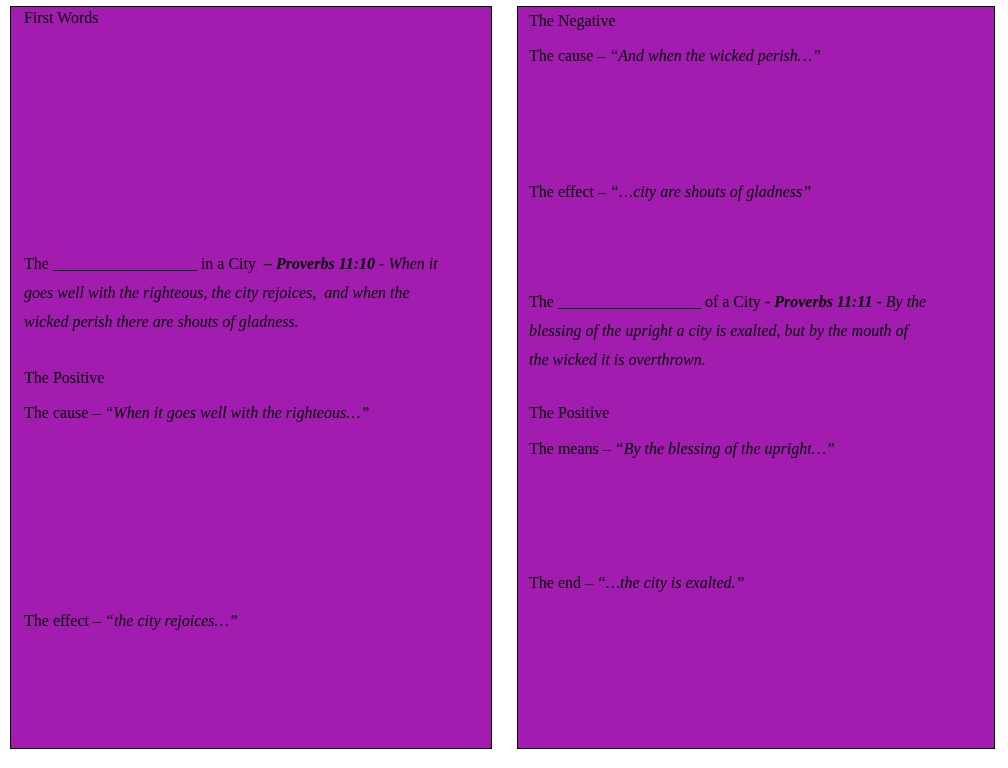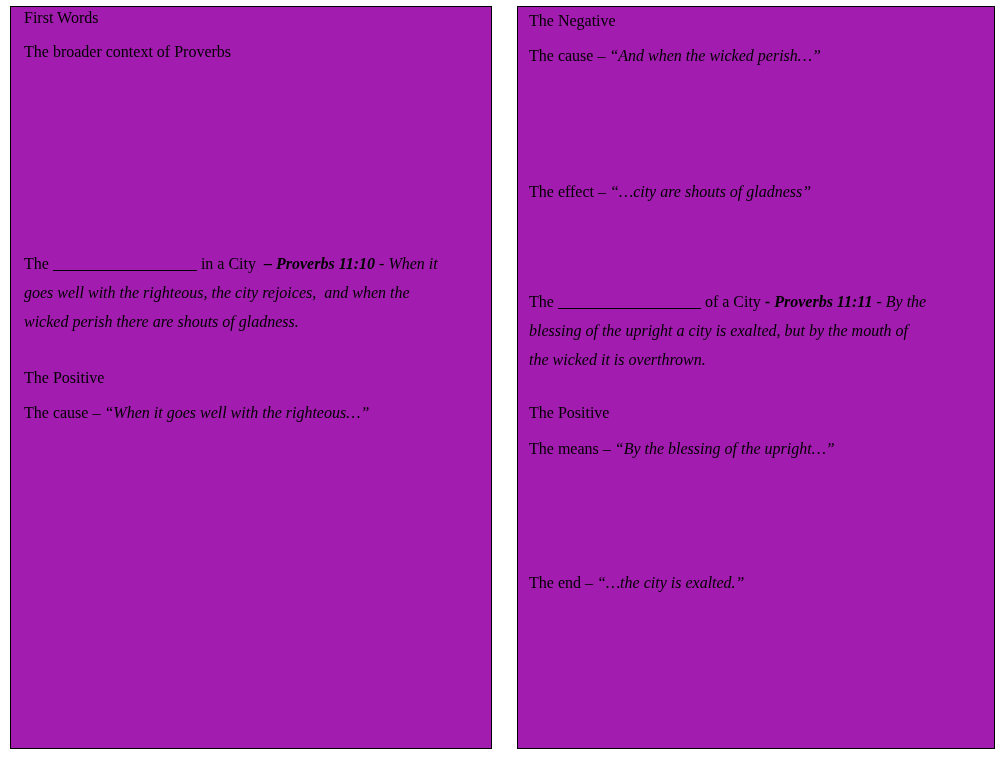--- a/index.html
+++ b/index.html
@@ -47,24 +47,24 @@
     vertical-align: -2px;
   }
 </style>
 </head>
 <body>
 
 <div class="page">
 
   <section class="panel panel-left">
     <div class="line" style="top:1px">First Words</div>
-    <div class="line" style="top:35px">The broader context of Proverbs</div>
     <div class="line para" style="top:242px"><span class="run-r">The </span><span class="run-blank" style="width: 144px;"></span><span class="run-r"> in a City  </span><span class="run-bi">– Proverbs 11:10</span><span class="run-i"> - When it</span><br><span class="run-i">goes well with the righteous, the city rejoices,  and when the</span><br><span class="run-i">wicked perish there are shouts of gladness.</span></div>
     <div class="line" style="top:361px">The Positive</div>
     <div class="line" style="top:396px"><span class="run-r">The cause – </span><span class="run-i">“When it goes well with the righteous…”</span></div>
+    <div class="line" style="top:604px"><span class="run-r">The effect – </span><span class="run-i">“the city rejoices…”</span></div>
   </section>
 
   <section class="panel panel-right">
     <div class="line" style="top:39px"><span class="run-r">The cause – </span><span class="run-i">“And when the wicked perish…”</span></div>
     <div class="line" style="top:4px">The Negative</div>
     <div class="line" style="top:175px"><span class="run-r">The effect – </span><span class="run-i">“…city are shouts of gladness”</span></div>
     <div class="line para" style="top:280px"><span class="run-r">The </span><span class="run-blank" style="width: 143px;"></span><span class="run-r"> of a City </span><span class="run-bi">- Proverbs 11:11</span><span class="run-i"> - By the</span><br><span class="run-i">blessing of the upright a city is exalted, but by the mouth of</span><br><span class="run-i">the wicked it is overthrown.</span></div>
     <div class="line" style="top:396px">The Positive</div>
     <div class="line" style="top:432px"><span class="run-r">The means – </span><span class="run-i">“By the blessing of the upright…”</span></div>
     <div class="line" style="top:566px"><span class="run-r">The end – </span><span class="run-i">“…the city is exalted.”</span></div>

